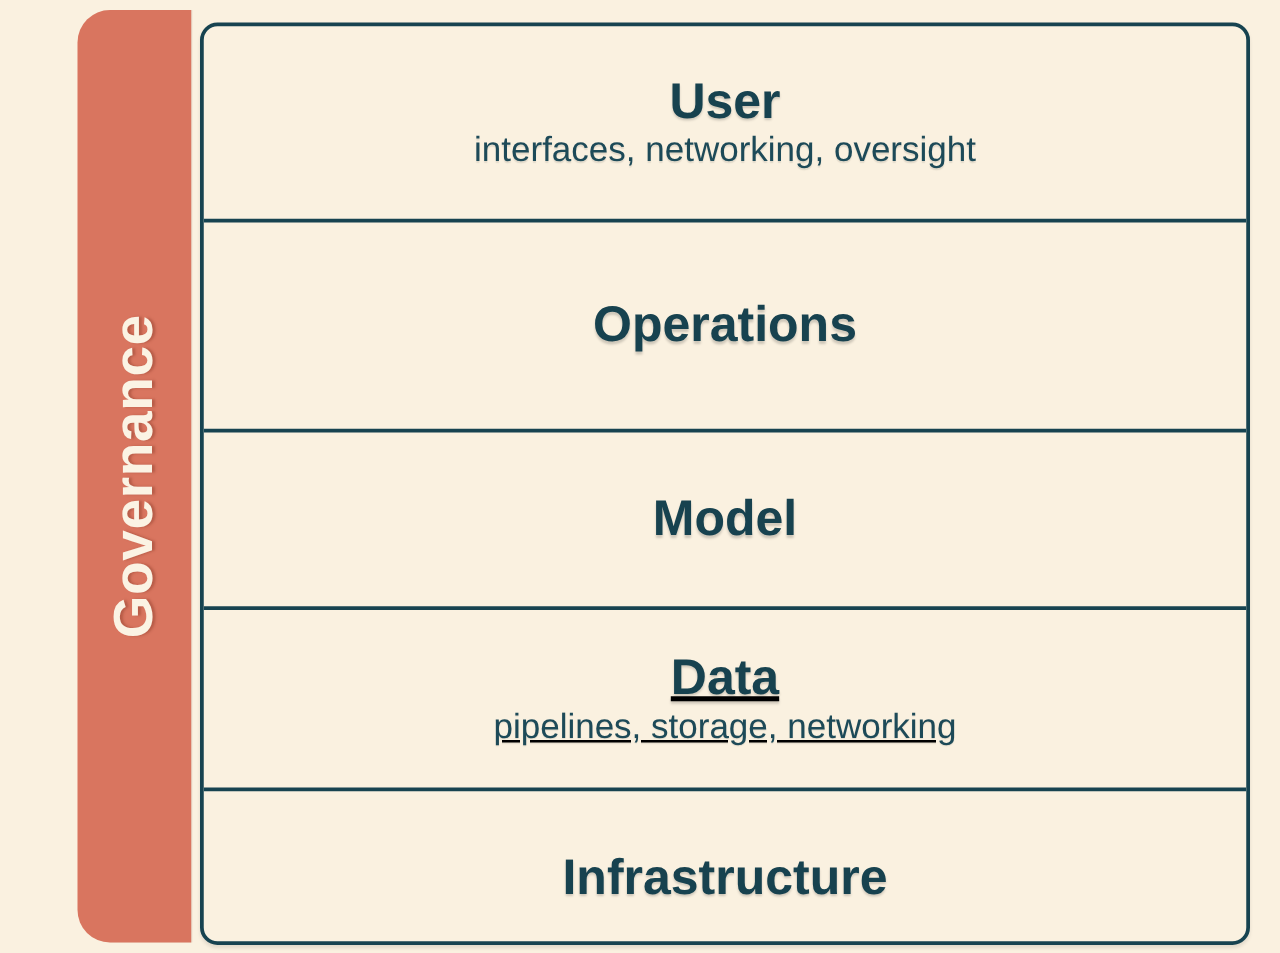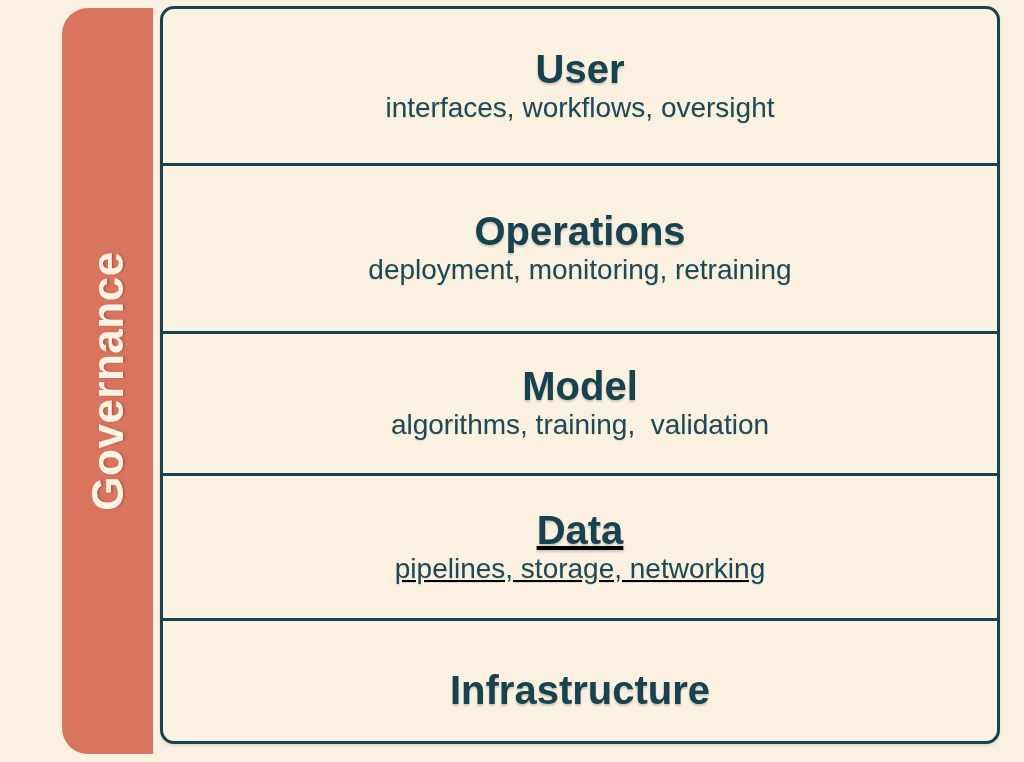--- a/index.html
+++ b/index.html
@@ -49,21 +49,21 @@
     font-size: 44px;
     font-weight: bold;
     letter-spacing: 0.5px;
     text-shadow: 0 2px 2px rgba(120, 45, 30, 0.35);
   }
 
   
   #stack-panel {
     position: absolute;
     left: 160px;
-    top: 6px;
+    top: 18px;
     width: 840px;
     height: 738px;
     box-sizing: border-box;
     border: 3px solid #174350;
     border-radius: 14px;
     background: #faf1e0;
     overflow: hidden;
     box-shadow: 0 2px 3px rgba(0,0,0,0.10);
   }
 
@@ -113,31 +113,29 @@
   <div id="governance-bar">
     <div id="governance-label">
       <span class="vtext">Governance</span>
     </div>
   </div>
 
   <div id="stack-panel">
 
     <div class="tier" id="tier-0">
       <div class="tier-title">User</div>
-      <div class="tier-sub">interfaces, workflows, oversight</div>
+      <div class="tier-sub">interfaces, networking, oversight</div>
     </div>
 
     <div class="tier" id="tier-1">
       <div class="tier-title">Operations</div>
-      <div class="tier-sub">deployment, monitoring, retraining</div>
     </div>
 
     <div class="tier" id="tier-2">
       <div class="tier-title">Model</div>
-      <div class="tier-sub">algorithms, training,  validation</div>
     </div>
 
     <div class="tier" id="tier-3">
       <div class="tier-title">Data</div>
       <div class="tier-sub">pipelines, storage, networking</div>
     </div>
 
     <div class="tier" id="tier-4">
       <div class="tier-title">Infrastructure</div>
     </div>

